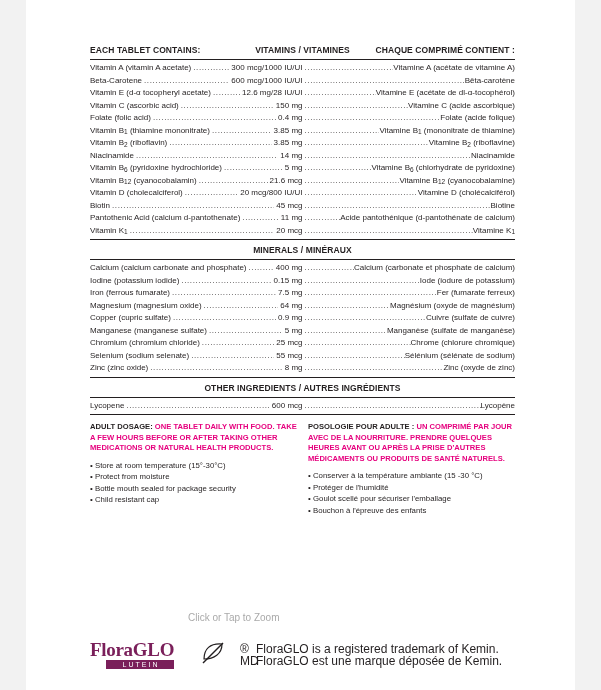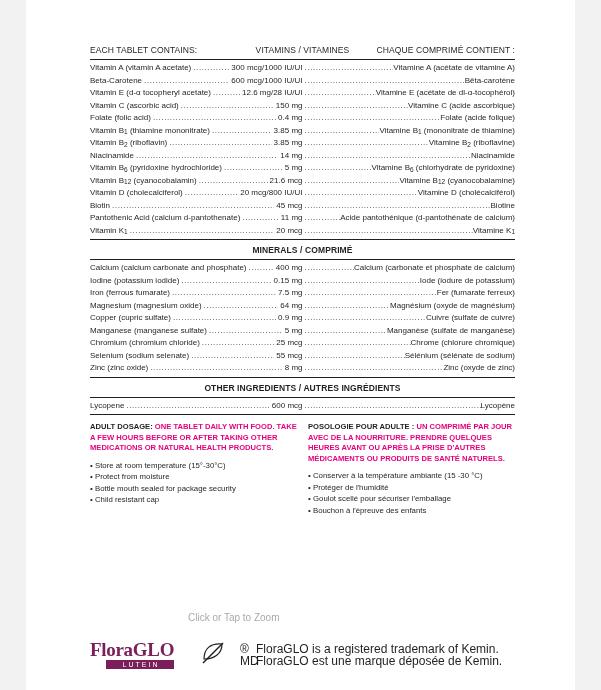--- a/index.html
+++ b/index.html
@@ -32,21 +32,21 @@
     border-top: 1px solid #231f20;
     margin: 2px 0 2px 0;
     height: 0;
   }
 
   
   .hdr {
     display: flex;
     align-items: flex-start;
     font-size: 8.5px;
-    font-weight: normal;
+    font-weight: bold;
     letter-spacing: 0.1px;
     padding-bottom: 2px;
   }
   .hdr .left { width: 150px; }
   .hdr .mid { flex: 1; text-align: center; }
   .hdr .right { width: 150px; text-align: right; }
 
   .section-title {
     text-align: center;
     font-size: 8.5px;
@@ -347,21 +347,21 @@
             <span class="amt">20 mcg</span>
           </div>
           <div class="fr">
             <span class="dots"></span>
             <span class="name">Vitamine K<sub>1</sub></span>
           </div>
         </div>
       </div>
 
     <hr class="rule">
-    <div class="section-title">MINERALS / COMPRIMÉ</div>
+    <div class="section-title">MINERALS / MINÉRAUX</div>
     <hr class="rule">
 
     <div class="rows" id="rows-1">
         <div class="row">
           <div class="en">
             <span class="name">Calcium (calcium carbonate and phosphate)</span>
             <span class="dots"></span>
             <span class="amt">400 mg</span>
           </div>
           <div class="fr">

